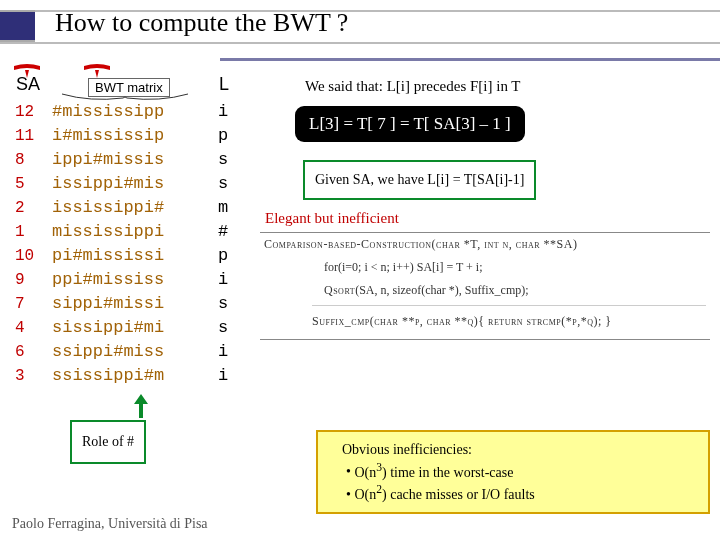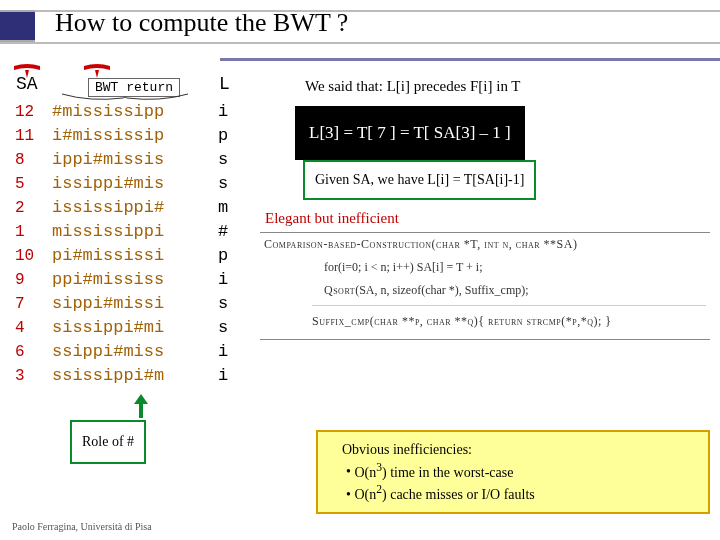--- a/index.html
+++ b/index.html
@@ -41,21 +41,21 @@
   }
   .title-underline {
     position: absolute;
     left: 220px; top: 48px;
     width: 500px; height: 3px;
     background: #7a7aa8;
   }
 
   .sa-header, .bwt-header, .l-header {
     position: absolute;
-    font-family: Liberation Mono, monospace;
+    font-family: Liberation Sans, sans-serif;
     font-size: 18px;
     top: 74px;
   }
   .sa-header { left: 16px; }
   .bwt-header {
     left: 88px;
     font-size: 13px;
     top: 78px;
     border: 1px solid #666;
     padding: 1px 6px;
@@ -99,23 +99,24 @@
     left: 305px; top: 78px;
     font-size: 15px;
     font-family: "Comic Sans MS", cursive;
   }
 
   .black-box {
     position: absolute;
     left: 295px; top: 106px;
     background: #000;
     color: #fff;
-    padding: 17px 14px;
+    padding: 8px 14px;
     font-size: 17px;
     font-family: "Comic Sans MS", cursive;
+    border-radius: 9px;
   }
 
   .green-box {
     position: absolute;
     left: 303px; top: 160px;
     border: 2px solid #0a8a2a;
     padding: 10px 10px;
     font-size: 14px;
     font-family: "Comic Sans MS", cursive;
   }
@@ -170,21 +171,21 @@
     font-family: "Comic Sans MS", cursive;
     line-height: 1.4;
   }
   .obvious-box ul { list-style: none; padding-left: 4px; }
   .obvious-box li::before { content: "• "; color: #000; }
   .bigO { font-family: "Times New Roman", serif; }
 
   .footer {
     position: absolute;
     left: 12px; bottom: 8px;
-    font-size: 10px;
+    font-size: 14px;
     color: #555;
     font-family: "Comic Sans MS", cursive;
     margin-top: 39px;
   }
 </style>
 </head>
 <body>
 
 <div class="title-bar">
   <div class="title-lines"></div>
@@ -197,21 +198,21 @@
 <svg class="arrow a1" viewBox="0 0 30 16">
   <path d="M2 2 Q15 -2 28 2 L28 6 Q15 2 2 6 Z" fill="#c00"></path>
   <path d="M13 6 L17 6 L15 14 Z" fill="#c00"></path>
 </svg>
 <svg class="arrow a2" viewBox="0 0 30 16">
   <path d="M2 2 Q15 -2 28 2 L28 6 Q15 2 2 6 Z" fill="#c00"></path>
   <path d="M13 6 L17 6 L15 14 Z" fill="#c00"></path>
 </svg>
 
 <div class="sa-header">SA</div>
-<div class="bwt-header">BWT return</div>
+<div class="bwt-header">BWT matrix</div>
 <div class="l-header">L</div>
 
 <svg class="brace-img" viewBox="0 0 130 10">
   <path d="M2 2 Q 30 10 63 6 Q 65 4 67 6 Q 100 10 128 2" stroke="#333" fill="none" stroke-width="1"></path>
 </svg>
 
 <div class="sa-col" id="sa-col">12
 11
 8
 5

